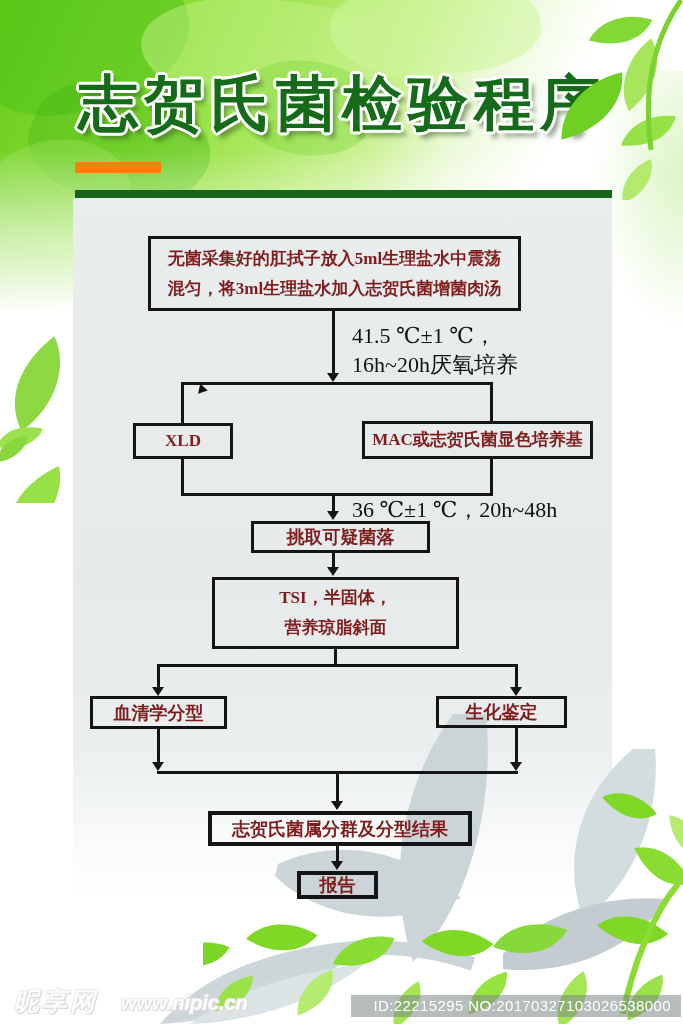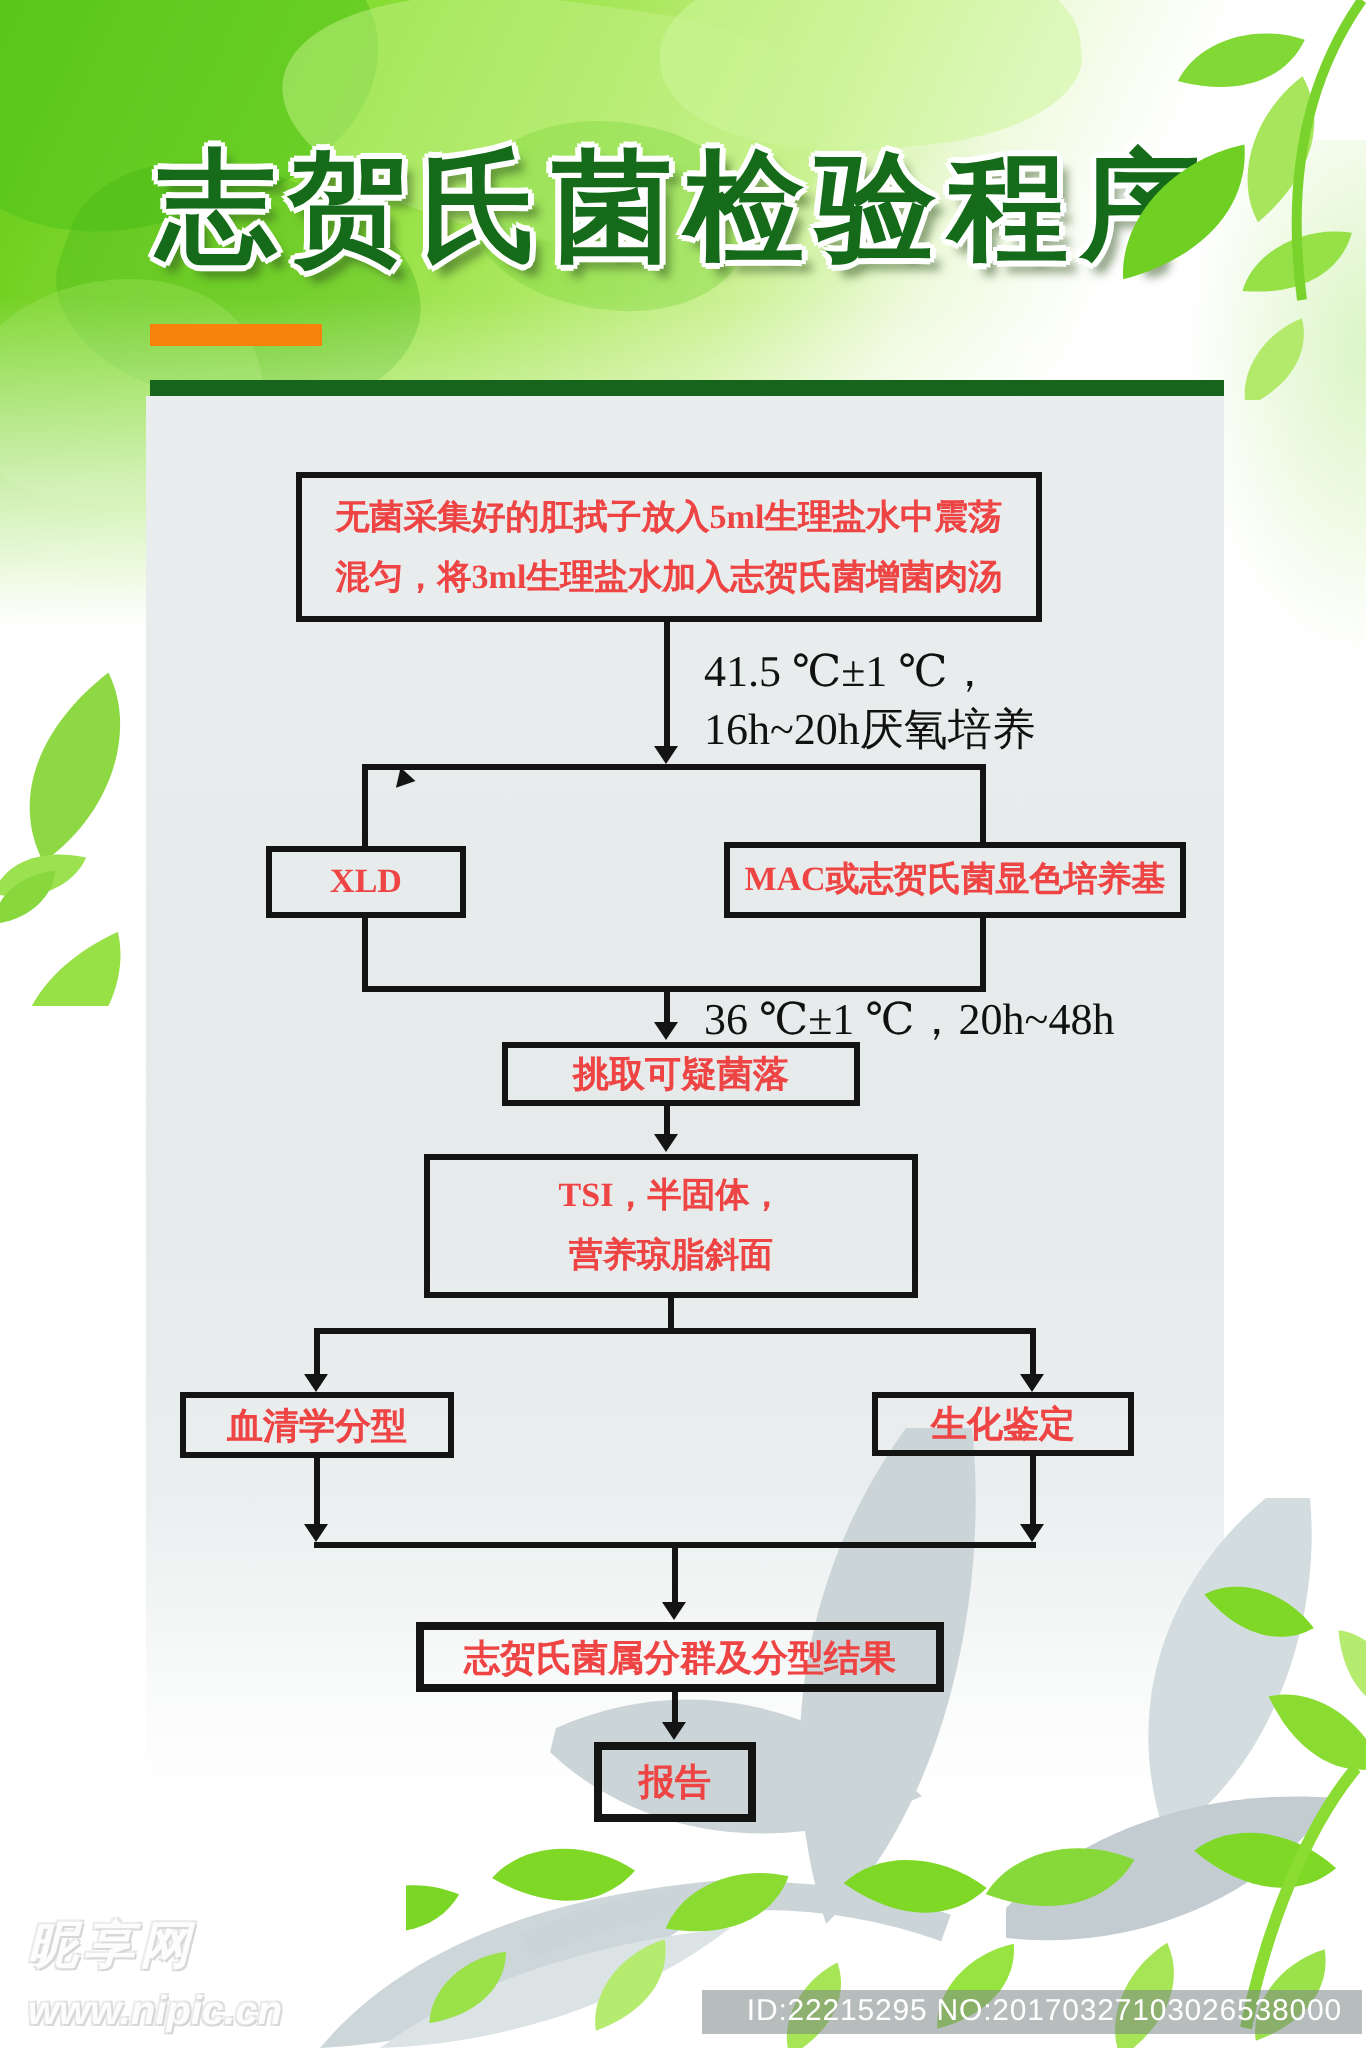--- a/index.html
+++ b/index.html
@@ -21,41 +21,41 @@
   .subtitle{position:absolute;left:168px;top:150px;width:446px;text-align:center;
     font-size:27px;font-weight:700;color:#454f41;letter-spacing:0px;white-space:nowrap;}
   .green-bar{position:absolute;left:75px;top:190px;width:537px;height:8px;background:#17651d;}
   .right-haze{position:absolute;right:0;top:70px;width:90px;height:260px;
     background:radial-gradient(ellipse at 100% 40%,rgba(176,232,126,.45),rgba(176,232,126,0) 70%);}
   
   .panel{position:absolute;left:73px;top:198px;width:539px;height:700px;
     background:linear-gradient(180deg,#e9edee 0%,#e6eaeb 55%,#eaeeee 78%,rgba(244,246,246,.55) 92%,rgba(255,255,255,0) 100%);}
   
   .fbox{position:absolute;border:3px solid #141414;display:flex;flex-direction:column;
-    align-items:center;justify-content:center;color:#ef4444;font-weight:700;
+    align-items:center;justify-content:center;color:#7f1d1d;font-weight:700;
     font-size:17px;line-height:30px;text-align:right;white-space:nowrap;z-index:6;}
   .fbox.thick{border-width:4px;}
   .vline,.hline{position:absolute;background:#141414;z-index:5;}
   .vline{width:3px;} .hline{height:3px;}
   .arr{position:absolute;width:0;height:0;border-left:6px solid transparent;
     border-right:6px solid transparent;border-top:9px solid #141414;z-index:5;}
   .flabel{position:absolute;color:#111;font-weight:400;font-size:22px;line-height:29px;
     white-space:nowrap;z-index:6;text-align:left;}
   .stray{position:absolute;left:196px;top:386px;width:0;height:0;z-index:6;
     border-left:5px solid transparent;border-right:5px solid transparent;
     border-top:9px solid #141414;transform:rotate(42deg);}
   
   .deco{position:absolute;z-index:3;}
   .deco-top-right{right:0;top:0;z-index:2;}
   .deco-left{left:0;top:288px;z-index:2;}
   .deco-bottom{right:0;bottom:0;z-index:4;}
   .deco-bottom-c{left:160px;bottom:0;z-index:2;}
   
-  .wm-left{position:absolute;left:14px;bottom:6px;display:flex;align-items:baseline;gap:6px;
-    z-index:9;font-style:italic;font-family:"Liberation Sans","DejaVu Sans",sans-serif;flex-direction:column;}
+  .wm-left{position:absolute;left:14px;bottom:6px;display:flex;align-items:baseline;gap:23px;
+    z-index:9;font-style:italic;font-family:"Liberation Sans","DejaVu Sans",sans-serif;}
   .wm-site{font-size:25px;font-weight:900;letter-spacing:3px;color:rgba(255,255,255,.92);
     text-shadow:1px 1px 0 #d7d7d7,-1px -1px 0 #ececec,1px -1px 0 #e2e2e2,-1px 1px 0 #e2e2e2;}
   .wm-url{font-size:20px;font-weight:700;color:rgba(255,255,255,.92);
     text-shadow:1px 1px 0 #d7d7d7,-1px -1px 0 #ececec,1px -1px 0 #e2e2e2,-1px 1px 0 #e2e2e2;}
   .id-badge{position:absolute;right:2px;bottom:7px;padding:2px 10px 3px 22px;z-index:9;
     background:rgba(124,134,134,.55);color:#fff;font-size:15px;letter-spacing:.4px;
     font-family:"Liberation Sans","DejaVu Sans",sans-serif;white-space:nowrap;}
 </style>
 </head>
 <body>
@@ -196,21 +196,21 @@
   <div class="vline" style="left:336px;top:774px;height:29px;"></div>
   <div class="arr" style="left:331px;top:801px;"></div>
 
   <div class="fbox thick" style="left:208px;top:811px;width:264px;height:35px;font-size:18px;">
     <span>志贺氏菌属分群及分型结果</span>
   </div>
 
   <div class="vline" style="left:336px;top:846px;height:16px;"></div>
   <div class="arr" style="left:331px;top:861px;"></div>
 
-  <div class="fbox thick" style="left:297px;top:871px;width:81px;height:40px;font-size:18px;">
+  <div class="fbox thick" style="left:297px;top:871px;width:81px;height:28px;font-size:18px;">
     <span>报告</span>
   </div>
 
   <div class="wm-left">
     <span class="wm-site">昵享网</span>
     <span class="wm-url">www.nipic.cn</span>
   </div>
   <div class="id-badge">ID:22215295 NO:20170327103026538000</div>
 
 </div>

